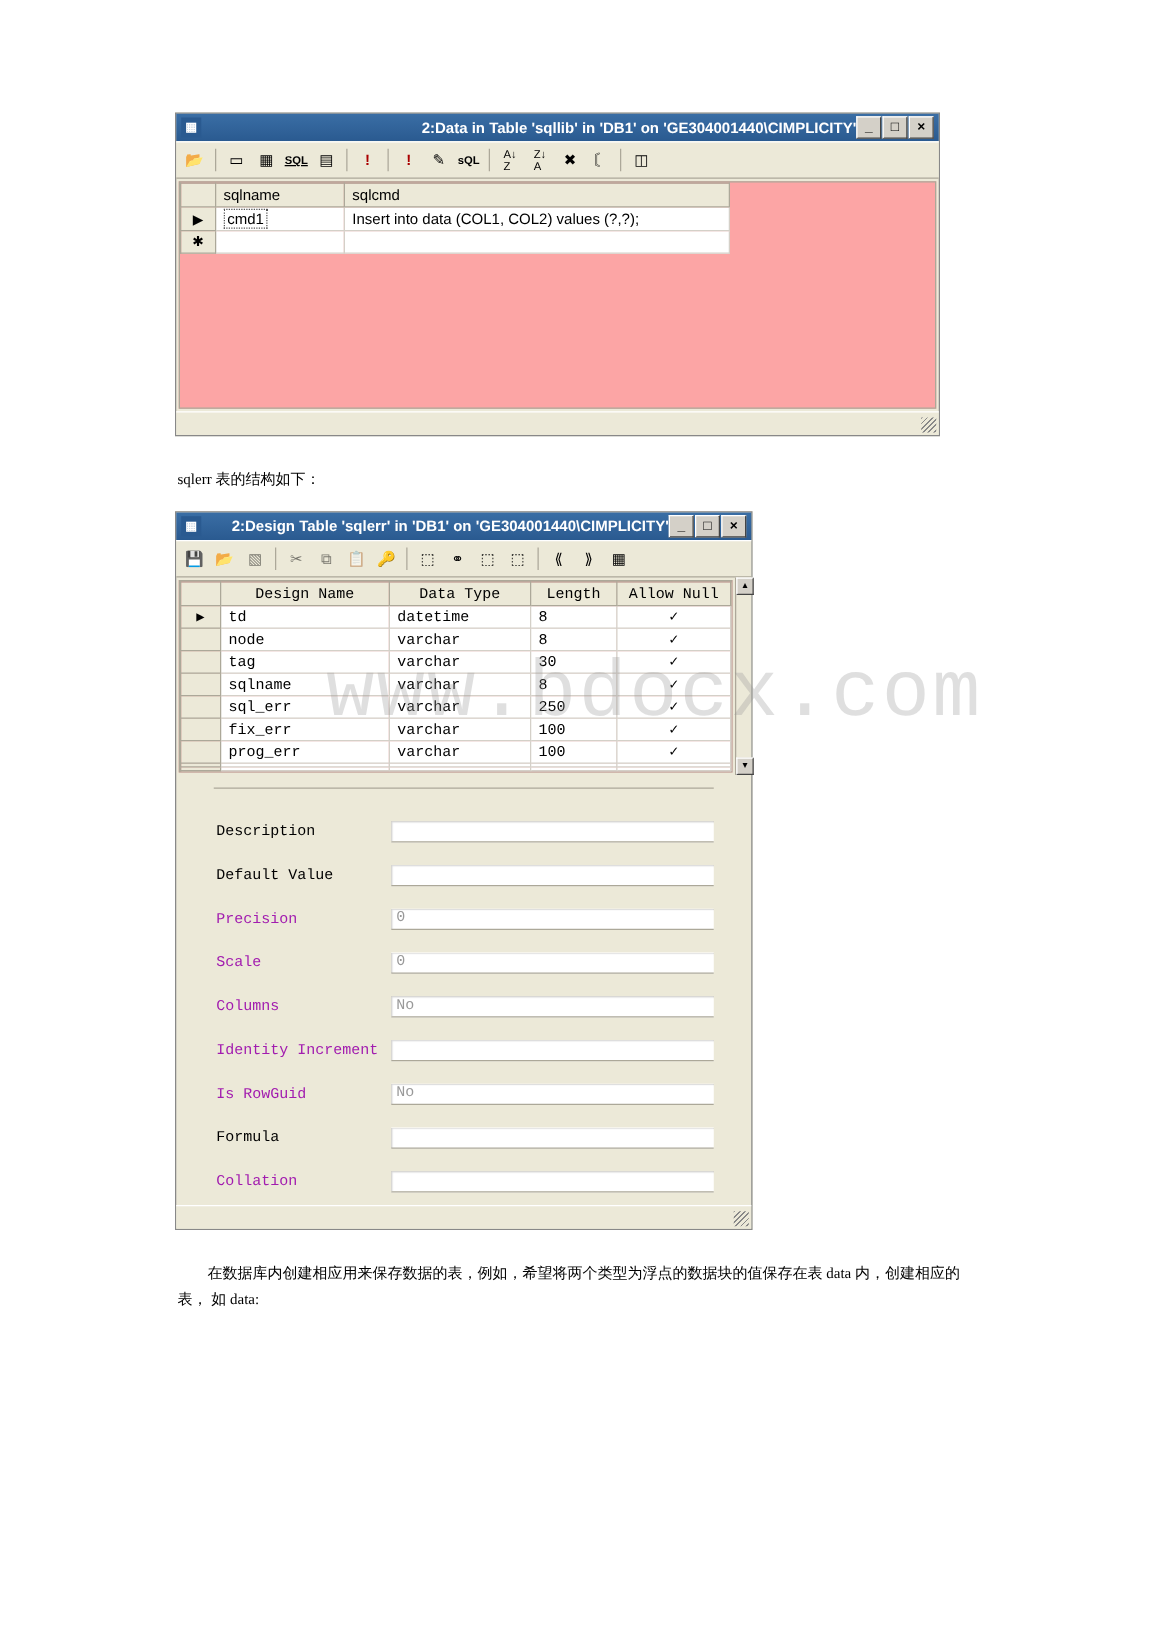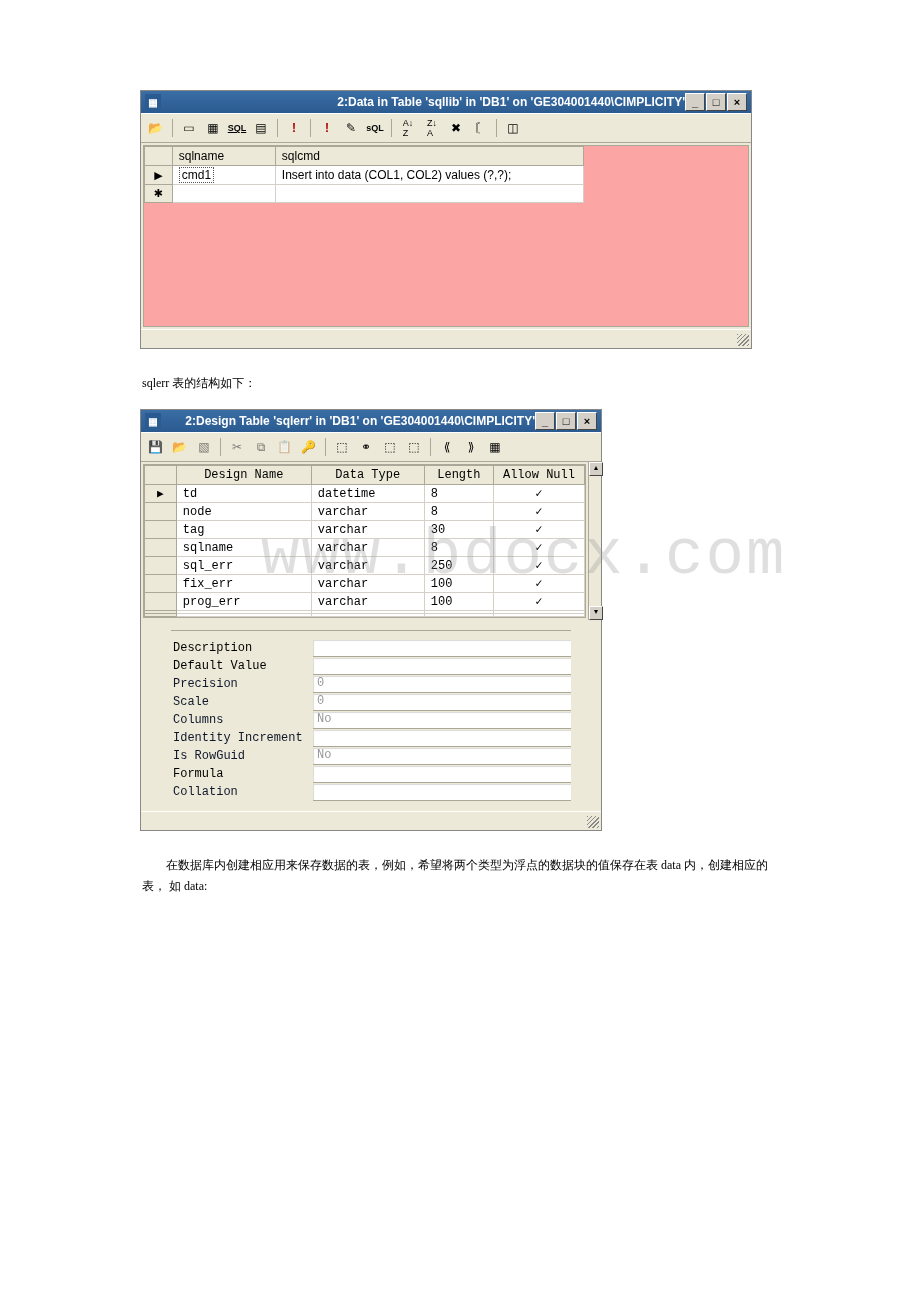--- a/index.html
+++ b/index.html
@@ -131,23 +131,23 @@
     padding: 2px 18px;
     font-size: 12px;
   }
   .props {
     margin: 0 30px 10px 30px;
     border-top: 1px solid #aca899;
     padding-top: 8px;
     font-size: 12px;
     font-family: "Courier New", monospace;
   }
-  .prow { display: flex; align-items: center; height: 18px; }
+  .prow { display: flex; align-items: center; height: 18px; margin-top: 17px; }
   .plabel { width: 140px; padding-left: 2px; }
-  .plabel.dim { color: #0f172a; }
+  .plabel.dim { color: #a21caf; }
   .pval {
     flex: 1;
     border-bottom: 1px solid #aca899;
     height: 16px;
     color: #555;
     background: #fff;
     padding-left: 4px;
     box-shadow: inset 1px 1px 1px rgba(0,0,0,0.15);
   }
   .pval.dim { color: #999; }

